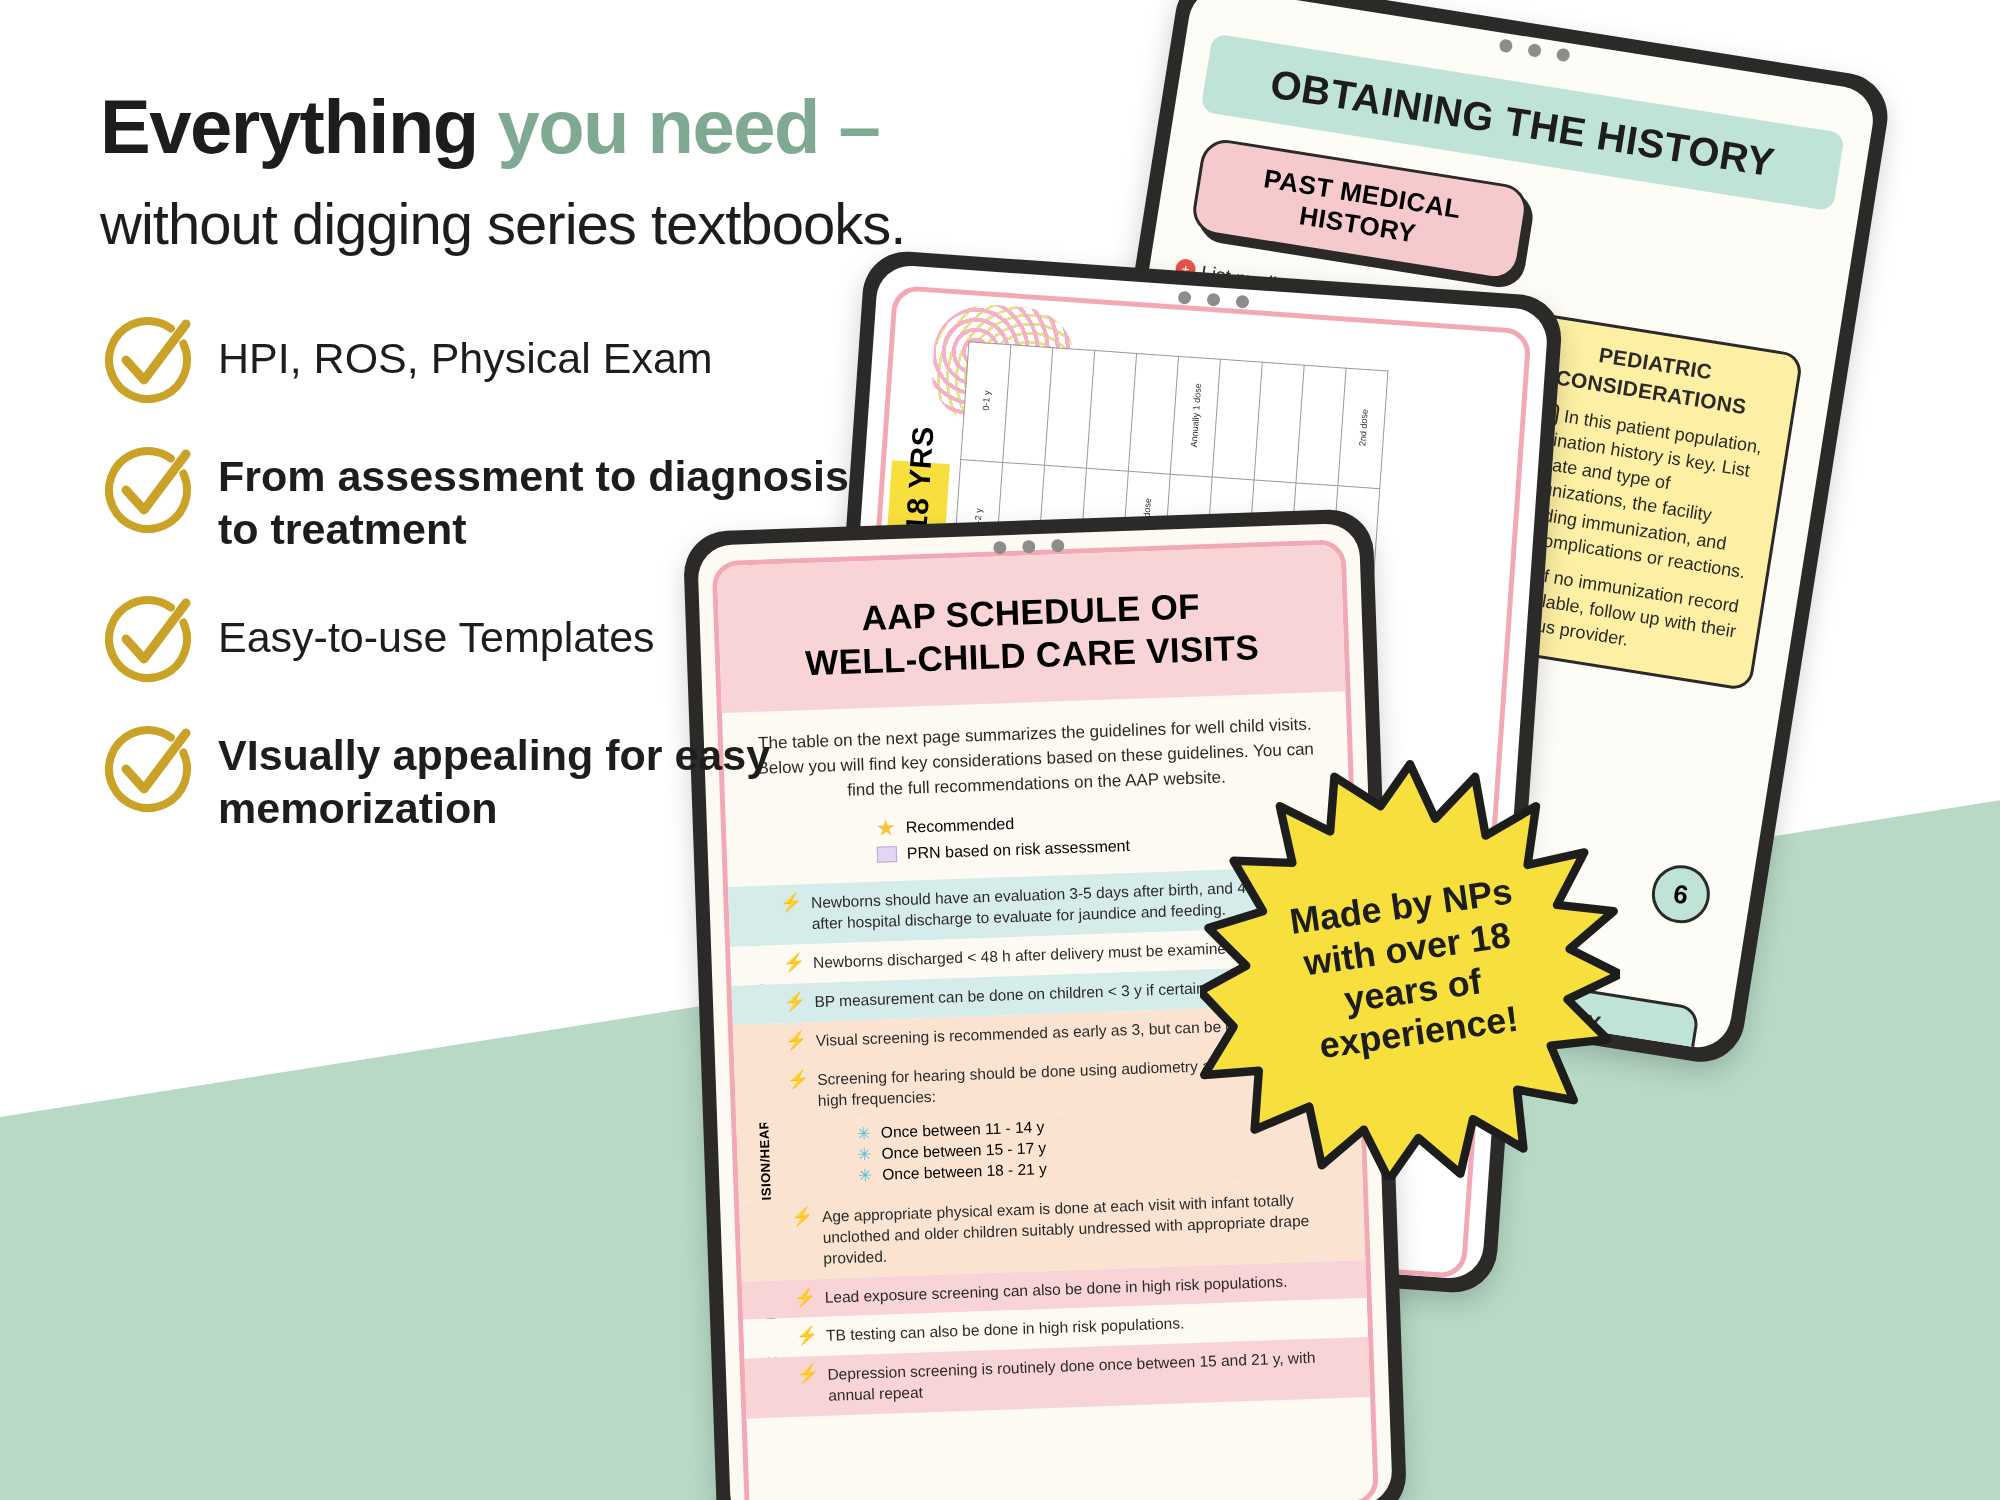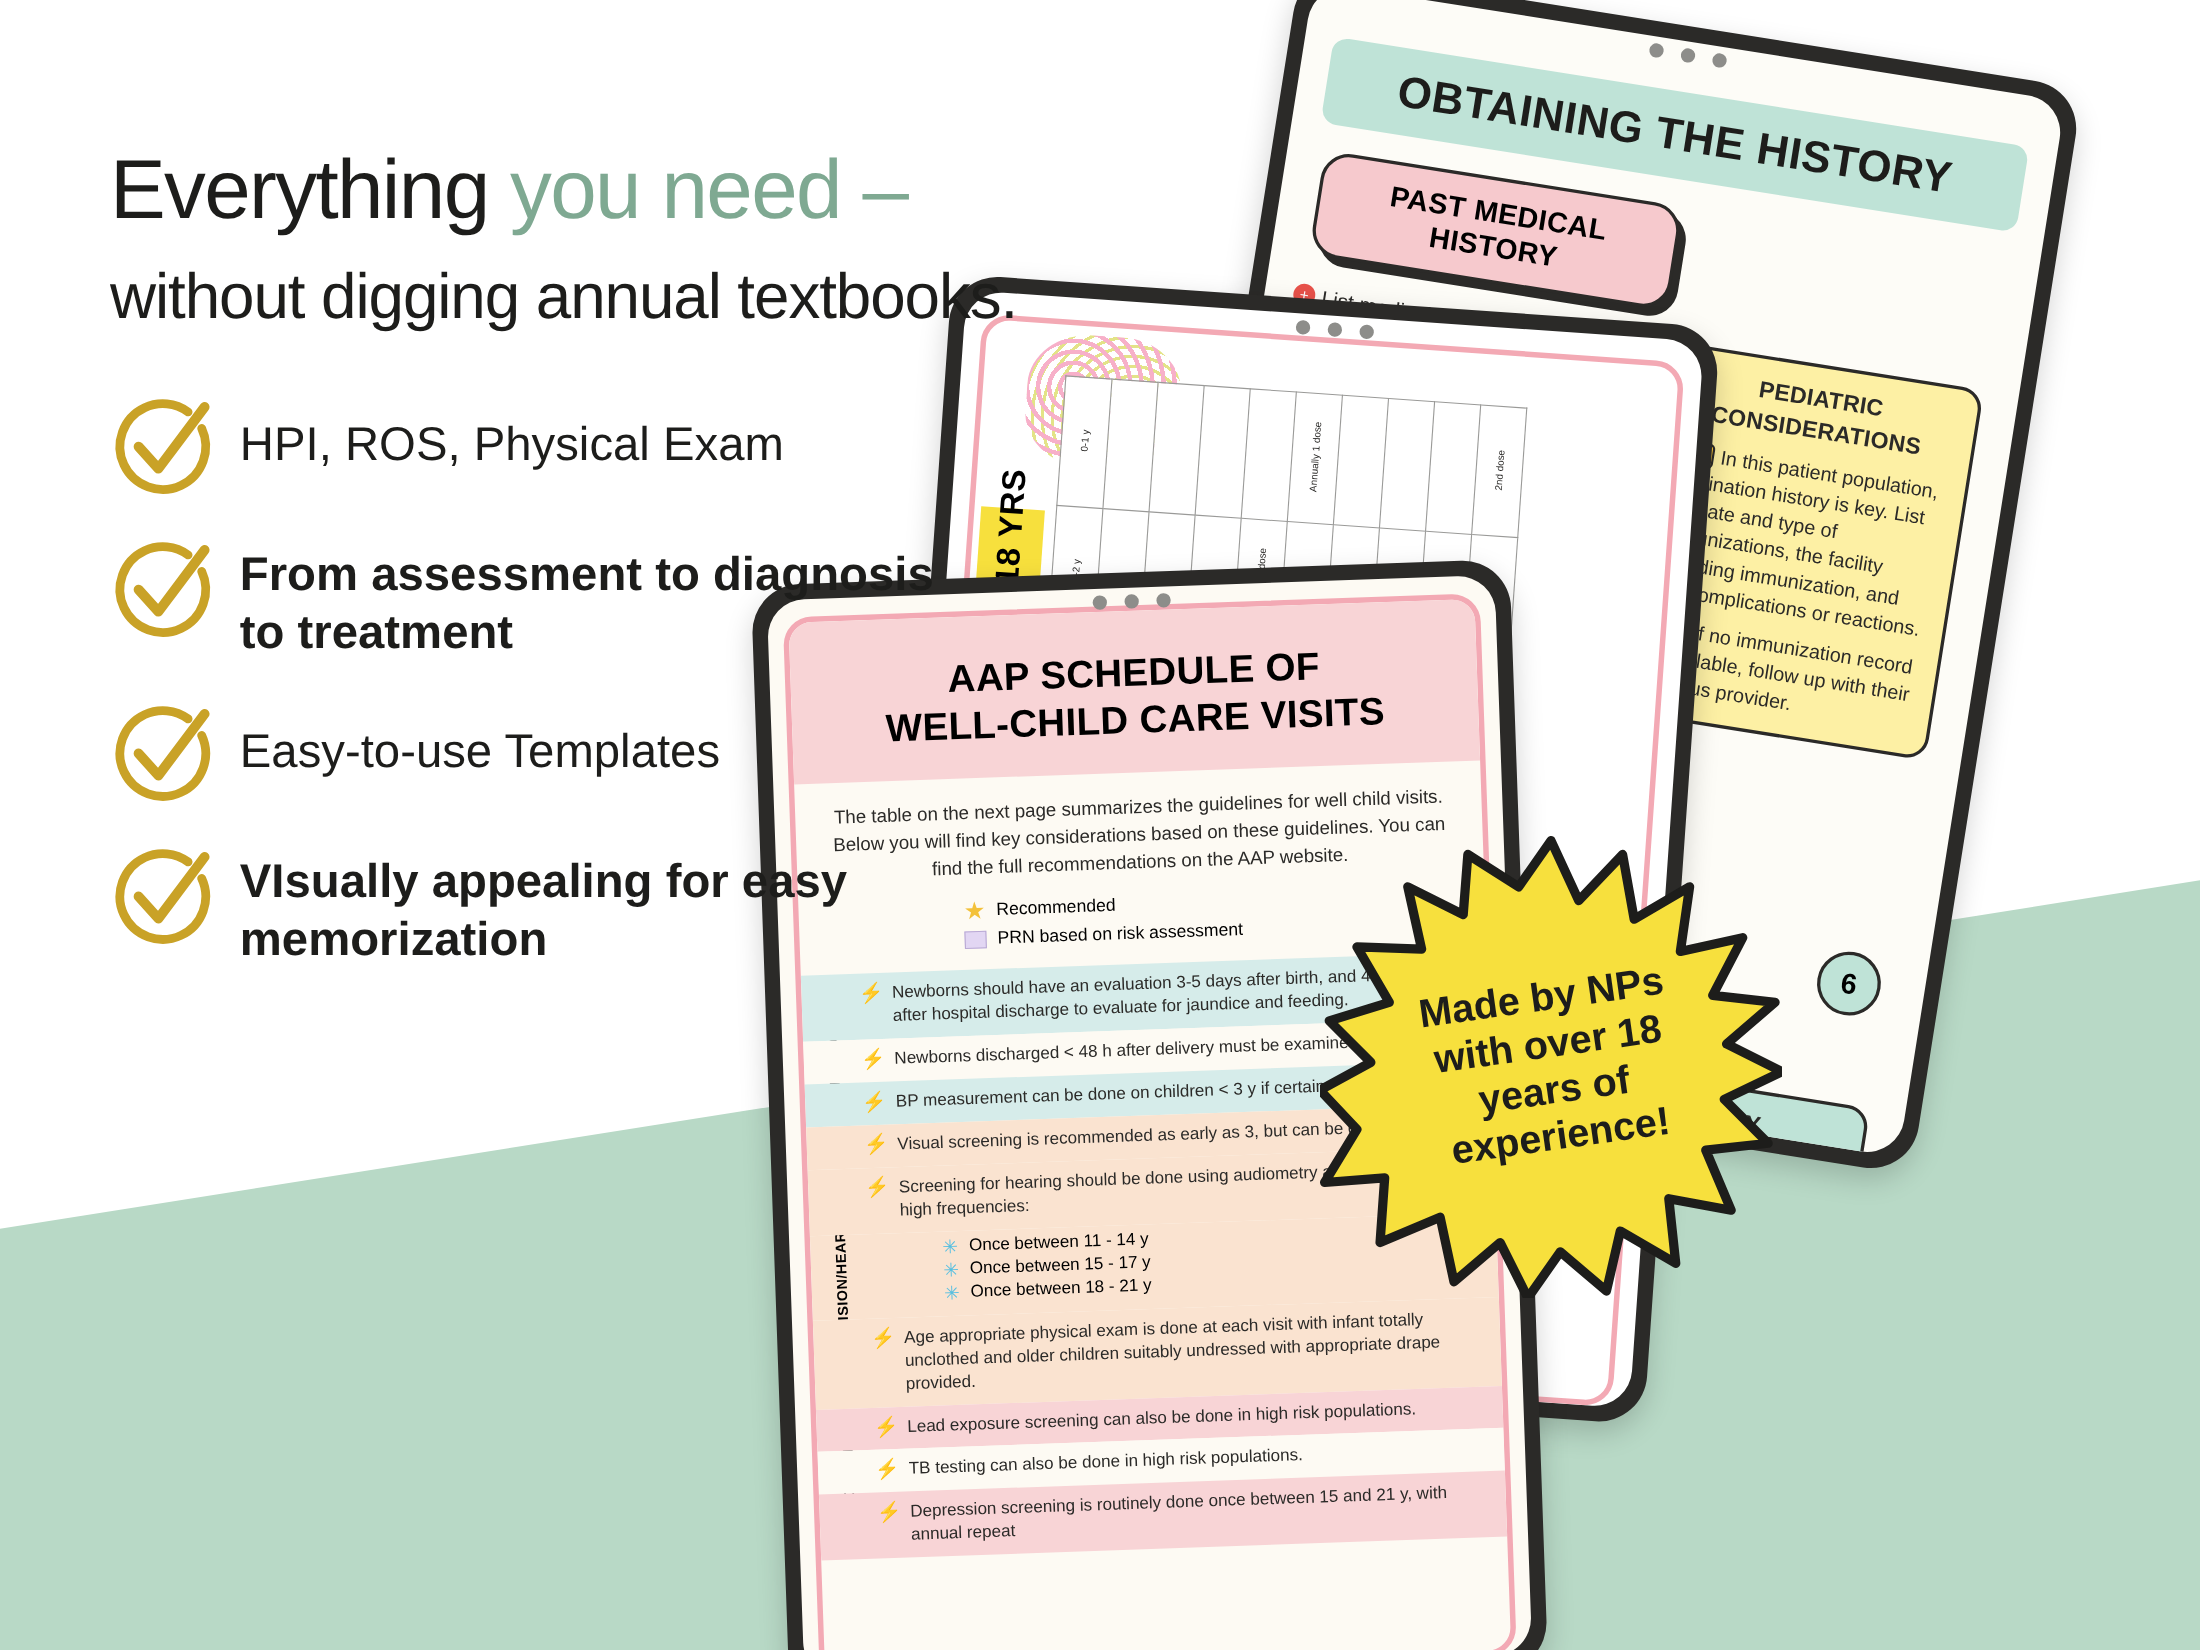--- a/index.html
+++ b/index.html
@@ -27,26 +27,25 @@
   
   .left-col {
     position: absolute;
     left: 100px;
     top: 88px;
     width: 900px;
     z-index: 6;
   }
   .headline {
     font-size: 76px;
-    font-weight: 400;
+    font-weight: 700;
     letter-spacing: -1.5px;
     color: #1d1d1b;
     line-height: 1.02;
     white-space: nowrap;
-    margin-top: 46px;
   }
   .headline .accent { color: #7fa992; }
   .subheadline {
     margin-top: 28px;
     font-size: 58px;
     font-weight: 400;
     color: #1d1d1b;
     letter-spacing: -1px;
     line-height: 1.05;
     white-space: nowrap;
@@ -277,21 +276,21 @@
 </style>
 </head>
 <body>
 
 <div class="mint-band"></div>
 
 <div class="left-col">
   <div class="headline">
     <span>Everything </span><span class="accent">you need –</span>
   </div>
-  <div class="subheadline">without digging annual textbooks.</div>
+  <div class="subheadline">without digging series textbooks.</div>
 
   <div class="bullets">
 
     <div class="bullet">
       <div class="check-wrap">
         <svg width="96" height="96" viewBox="0 0 96 96">
           <circle cx="48" cy="50" r="39" fill="none" stroke="#c9a227" stroke-width="8" stroke-linecap="round" stroke-dasharray="225 40" transform="rotate(-25 48 50)"></circle>
           <path d="M26 50 L44 70 L86 14" fill="none" stroke="#c9a227" stroke-width="9" stroke-linecap="round" stroke-linejoin="round"></path>
         </svg>
       </div>

